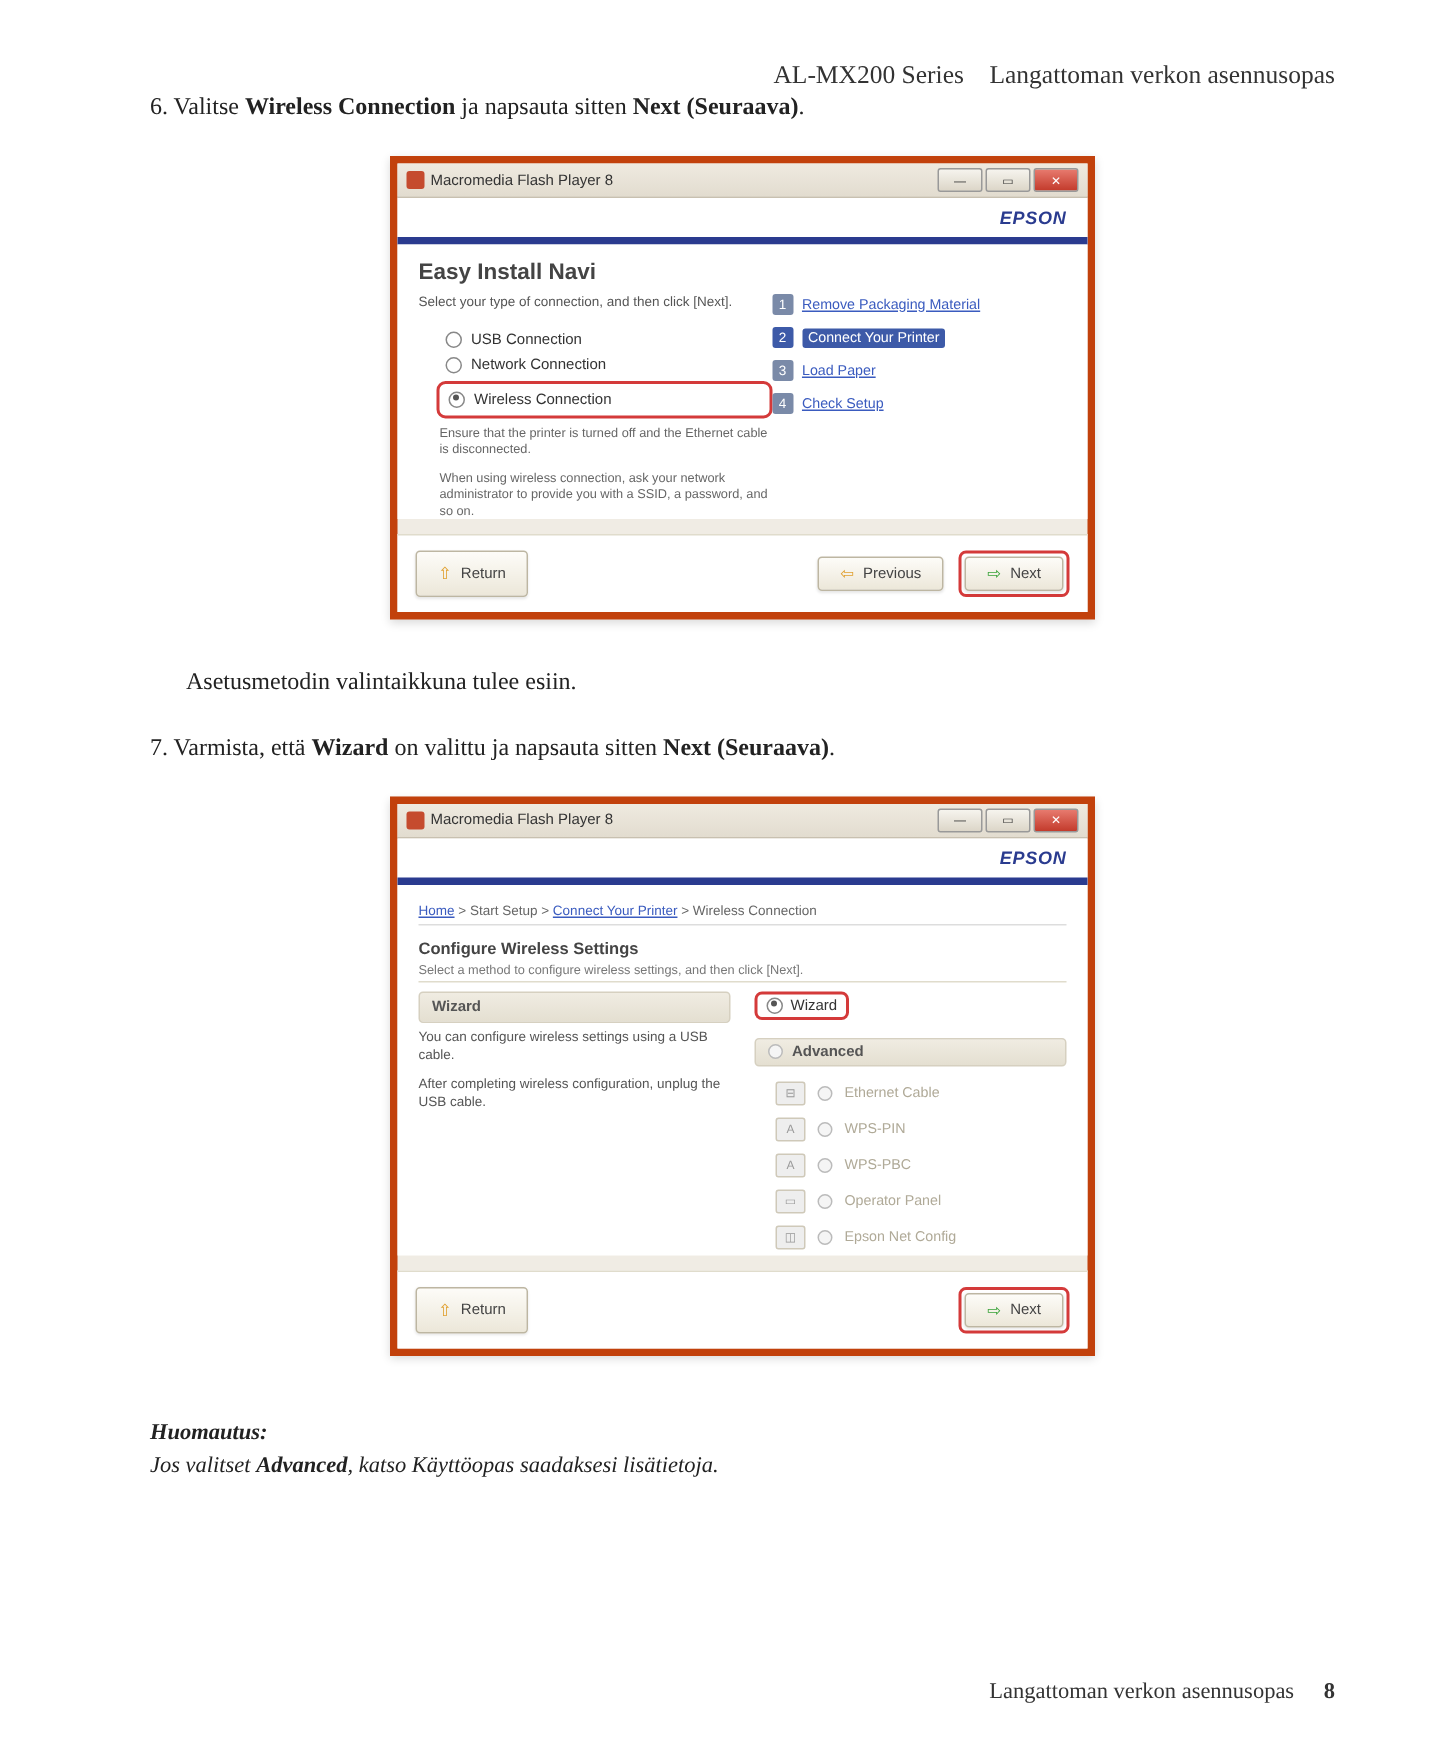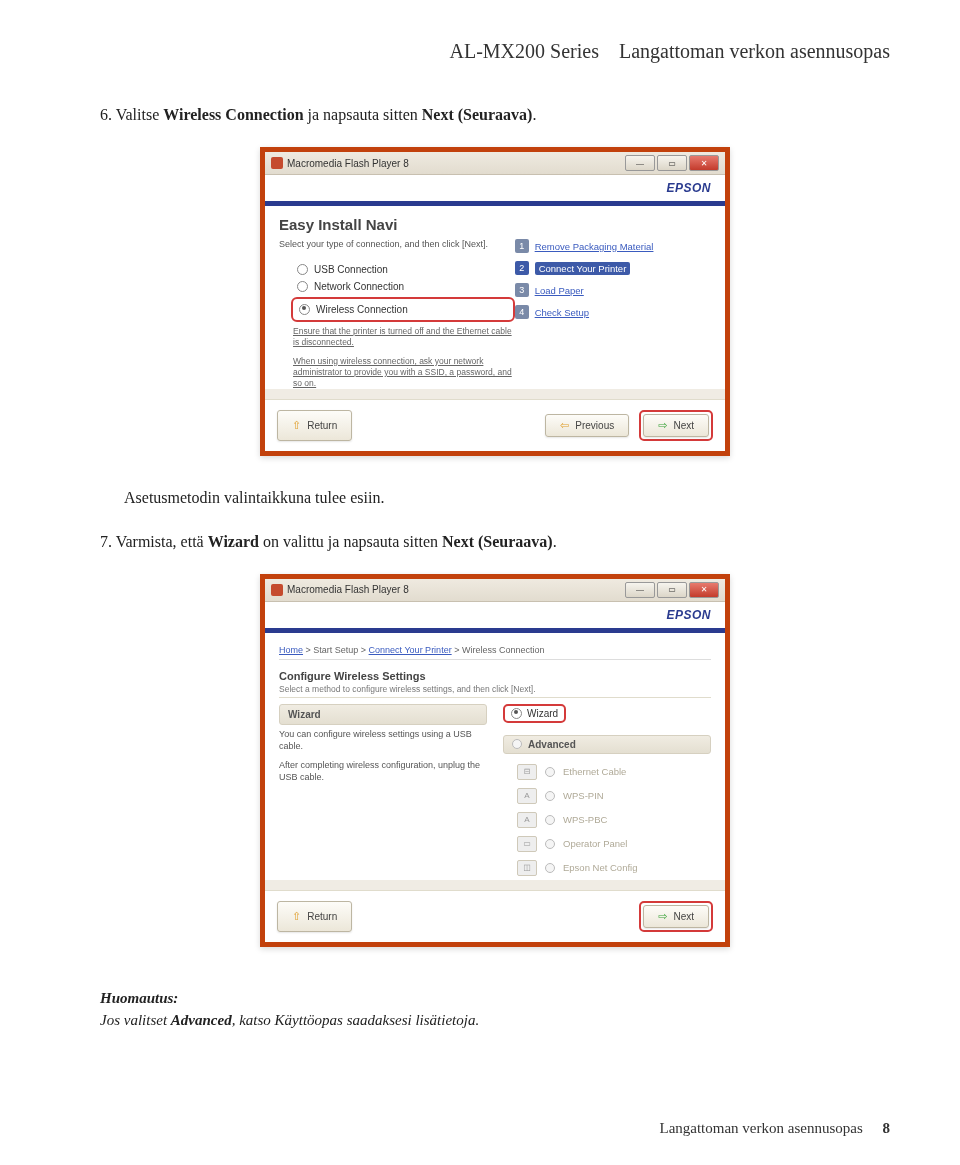--- a/index.html
+++ b/index.html
@@ -12,23 +12,22 @@
   }
   .page {
     width: 960px;
     height: 1165px;
     position: relative;
     padding: 40px 70px 0 100px;
     box-sizing: border-box;
   }
   .doc-header {
     text-align: right;
-    font-size: 20px;
+    font-size: 17px;
     color: #333;
-    margin-bottom: 40px;
   }
   .step-text {
     font-size: 16px;
     margin: 0 0 20px 0;
     line-height: 1.5;
   }
   .bold { font-weight: bold; }
   .screenshot {
     width: 460px;
     margin: 0 auto 30px auto;
@@ -73,21 +72,21 @@
   .breadcrumb { font-size:9px; color:#666; border-bottom:1px solid #ddd; padding-bottom:4px; margin-bottom:10px; }
   .breadcrumb .link { color:#3a5bbf; text-decoration:underline; }
   .two-col { display:flex; }
   .left-col { flex:1.2; }
   .right-col { flex:1; }
   .intro-text { font-size:9px; color:#555; margin-bottom:10px; line-height:1.3; }
   .radio-row { display:flex; align-items:center; gap:6px; padding:3px 0 3px 18px; font-size:10px; }
   .radio { width:9px; height:9px; border-radius:50%; border:1px solid #888; display:inline-block; position:relative; background:#fff;}
   .radio.sel::after { content:''; position:absolute; left:1.5px; top:1.5px; width:4px; height:4px; border-radius:50%; background:#555;}
   .wireless-box { border:2px solid #d43a3a; border-radius:6px; padding:2px 6px; margin:2px 0 2px 12px; }
-  .small-note { font-size:8.5px; color:#666; padding-left:14px; line-height:1.3; margin-top:4px;text-decoration:underline;}
+  .small-note { font-size:8.5px; color:#666; padding-left:14px; line-height:1.3; margin-top:4px;}
   .step-item { display:flex; align-items:center; gap:6px; margin-bottom:8px; font-size:9.5px;}
   .step-num { width:14px; height:14px; background:#7a8aa8; color:#fff; font-size:9px; display:flex;align-items:center;justify-content:center; border-radius:2px;}
   .step-label { color:#3a5bbf; text-decoration:underline; }
   .step-active .step-num { background:#3d5aa8; }
   .step-active .step-label { background:#3d5aa8; color:#fff; padding:1px 4px; text-decoration:none; border-radius:2px;}
   .btn-row {
     background:#fff;
     border-top:1px solid #e0dccc;
     padding:10px 12px;
     display:flex;

